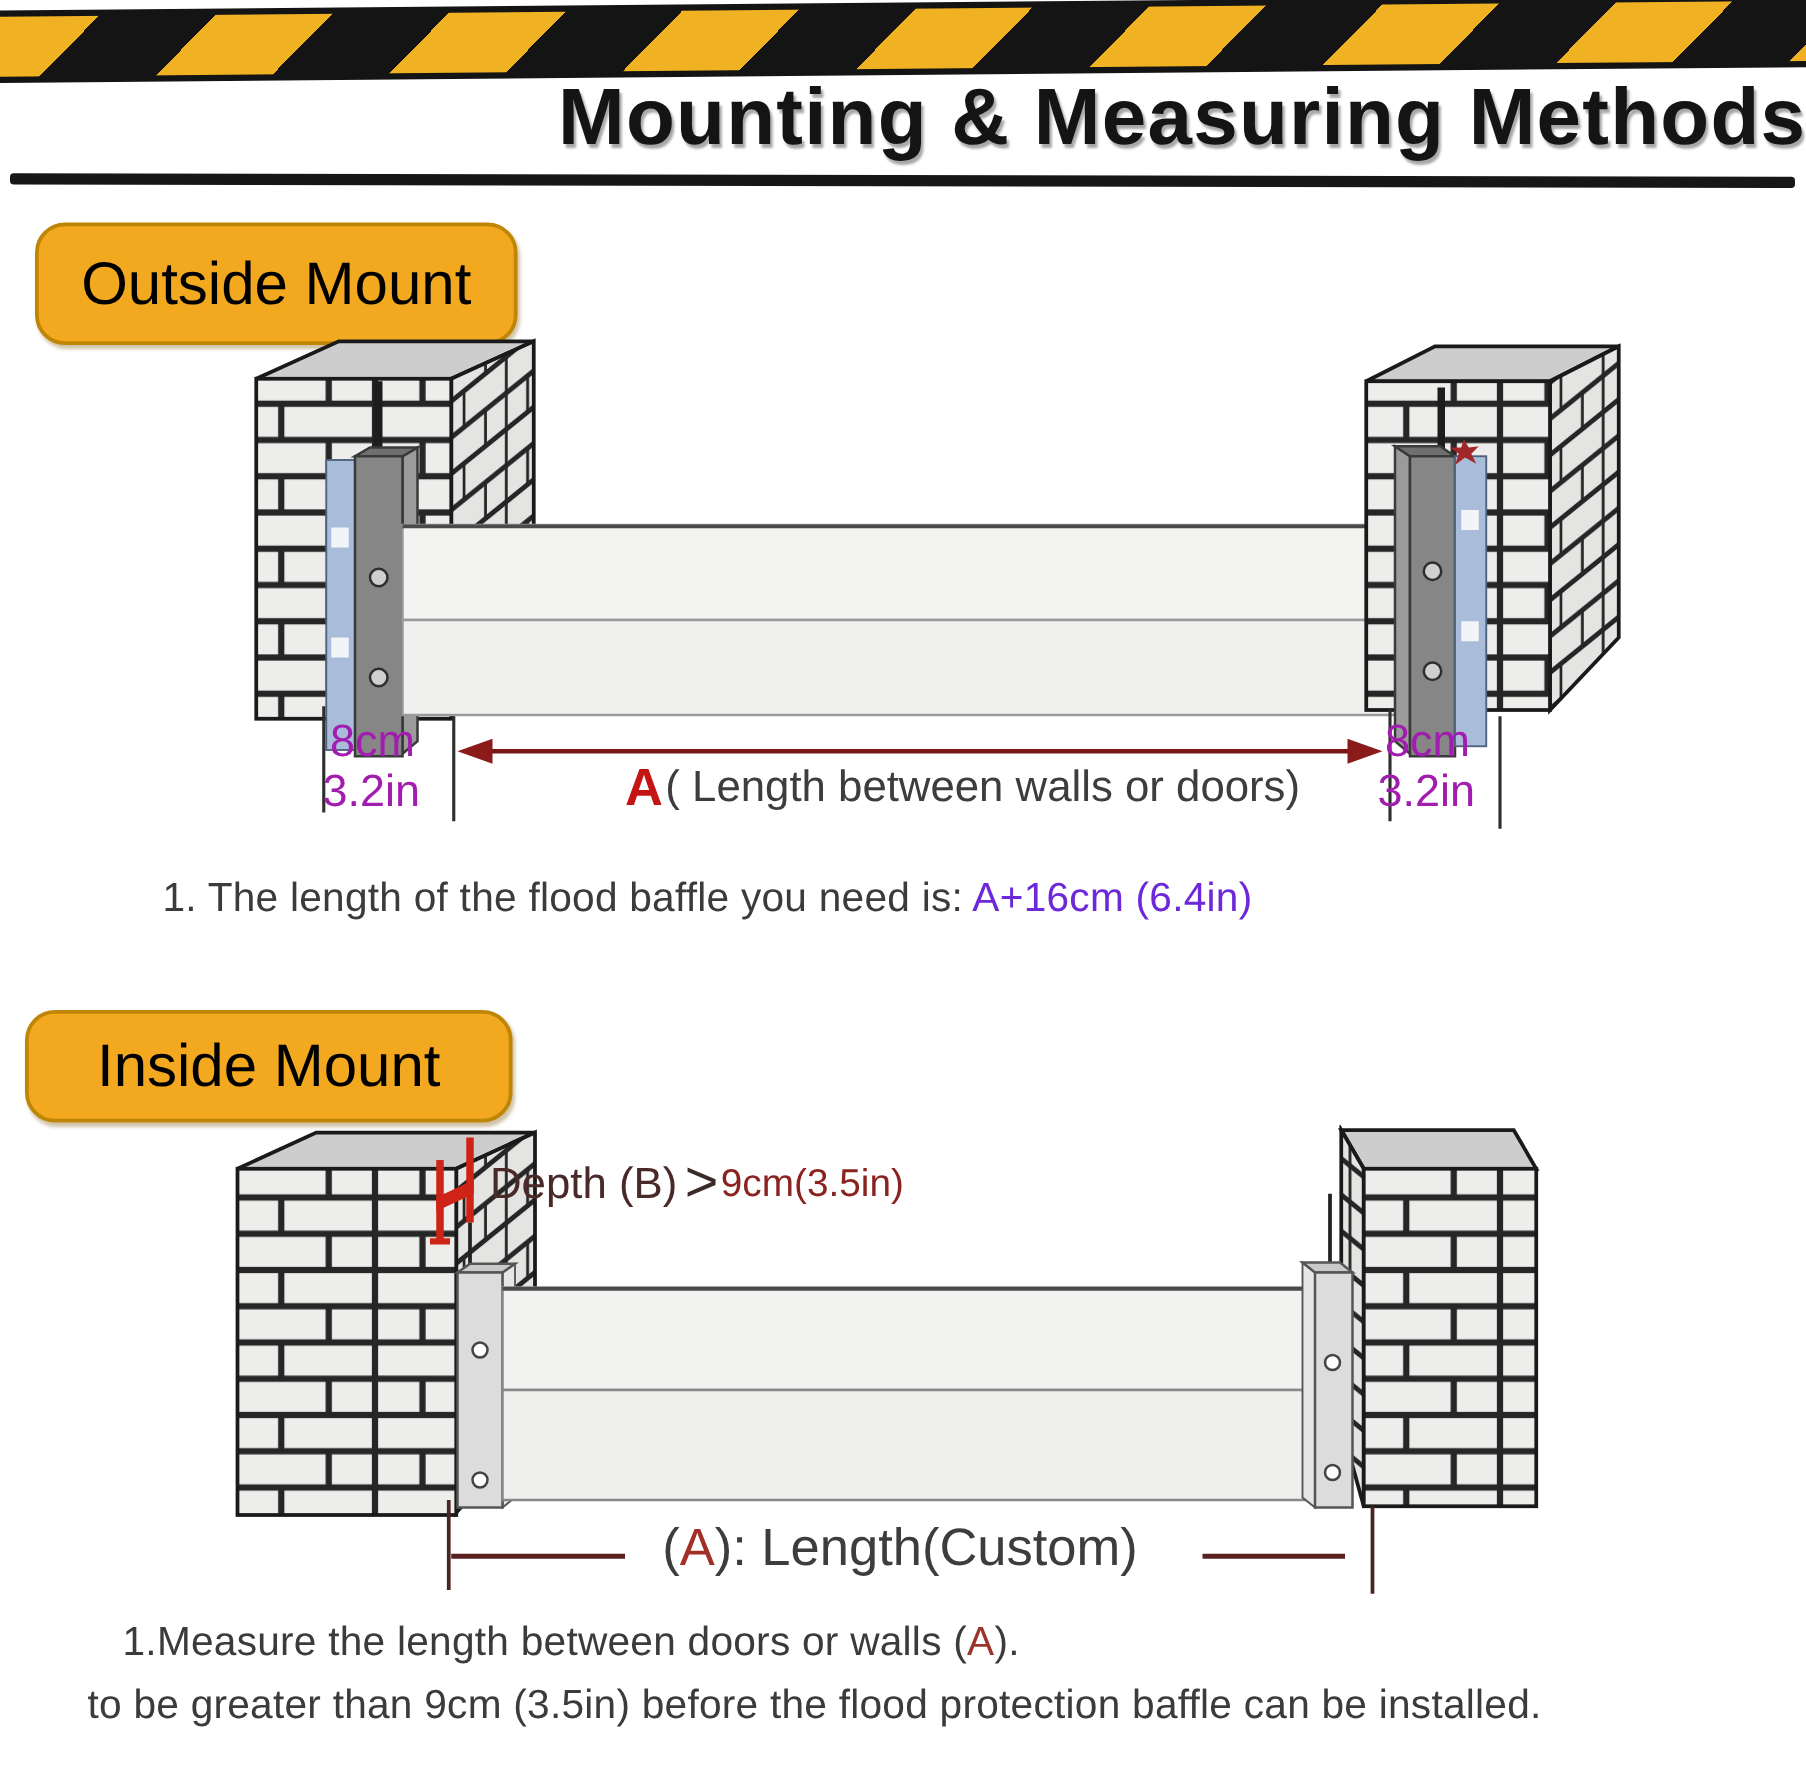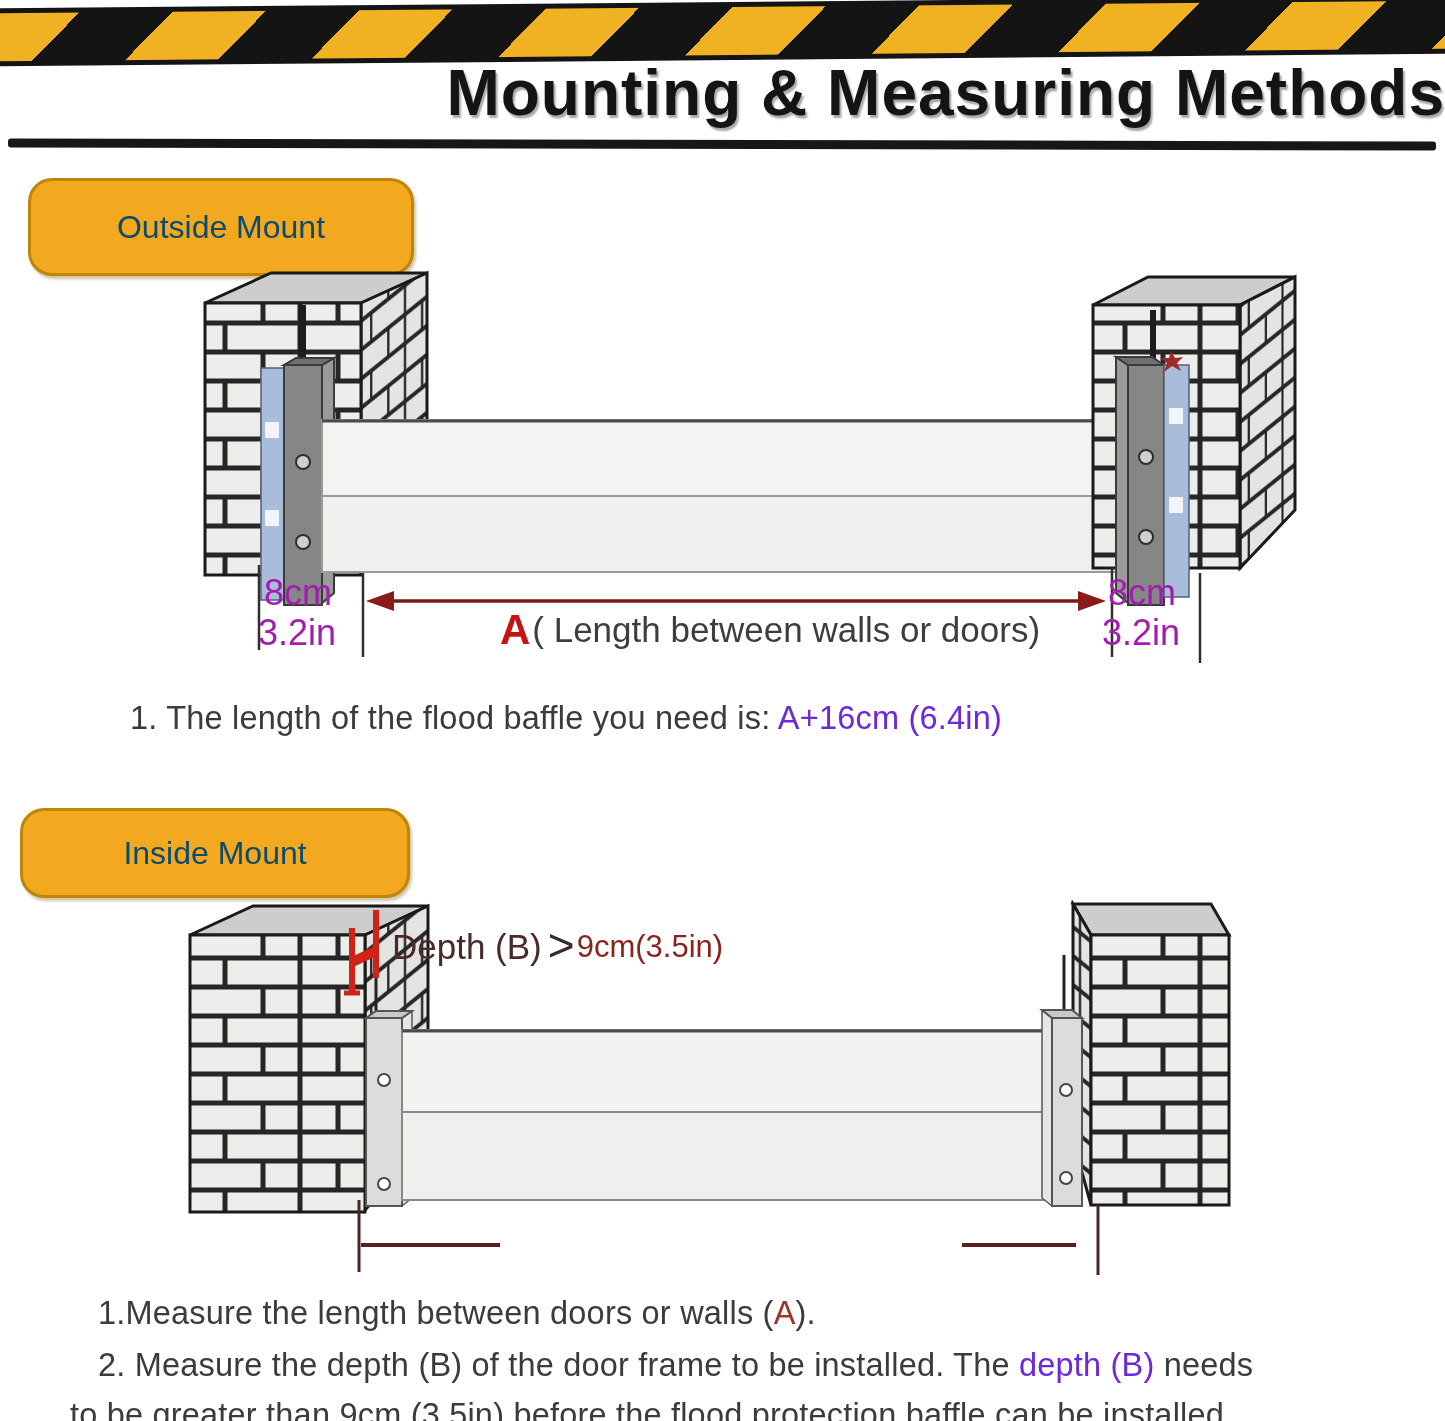--- a/index.html
+++ b/index.html
@@ -13,21 +13,21 @@
   .tape-stripes{position:absolute;top:5px;bottom:5px;left:0;right:0;
         background:repeating-linear-gradient(135deg,#f0b122 0 66px,#141414 66px 132px);}
   .page-title{position:absolute;top:56px;left:0;width:1445px;text-align:right;
         font-size:64px;font-weight:bold;letter-spacing:1px;color:#141414;margin:0;
         text-shadow:2px 3px 2px rgba(0,0,0,0.35);}
   .title-rule{position:absolute;top:140px;left:8px;width:1428px;height:9px;background:#171717;
         border-radius:3px;transform:rotate(0.12deg);}
   
   .badge{position:absolute;display:flex;align-items:center;justify-content:center;
         background:#f2a81f;border:3px solid #bf8606;border-radius:24px;
-        color:#0c4a6e;font-size:32px;box-shadow:2px 3px 3px rgba(120,80,0,0.35);}
+        color:#000000;font-size:48px;box-shadow:2px 3px 3px rgba(120,80,0,0.35);}
   .badge-outside{left:28px;top:178px;width:380px;height:92px;}
   .badge-inside{left:20px;top:808px;width:384px;height:84px;}
   
   .diagram{position:absolute;left:0;}
   
   .mlabel{position:absolute;font-size:36px;color:#a21caf;line-height:1.05;}
   .arrow-label{position:absolute;left:430px;top:606px;width:680px;display:flex;
         justify-content:center;align-items:center;font-size:35px;color:#3d3d3d;}
   .arrow-label .red-a{font-size:42px;font-weight:bold;color:#c41414;margin-right:2px;}
   .depth-label{position:absolute;left:392px;top:918px;display:flex;align-items:center;
@@ -226,20 +226,22 @@
       <line x1="962" y1="345" x2="1076" y2="345" stroke="#5a2020" stroke-width="4"></line>
       <line x1="1098" y1="305" x2="1098" y2="375" stroke="#4a2525" stroke-width="3"></line>
     </g>
   </svg>
 
   <div class="depth-label">
     <span>Depth (B) </span>
       <span class="gt">&gt;</span>
       <span class="val">9cm(3.5in)</span>
   </div>
+  <div class="length-label">
+    <span>(</span><span class="red-a">A</span><span>): Length(Custom)</span>
+  </div>
 
   <div class="steps steps-inside">
     <div class="line1"><span>1.Measure the length between doors or walls (</span><span class="red-a">A</span><span>).</span></div>
-    <div class="line2"><span>2. Measure the depth (B) of the door frame to be installed. The </span><span class="maroon">depth (B)</span><span> needs</span></div>
     <div class="line3"><span>to be greater than 9cm (3.5in) before the flood protection baffle can be installed.</span></div>
   </div>
 
 </div>
 
 </body></html>

